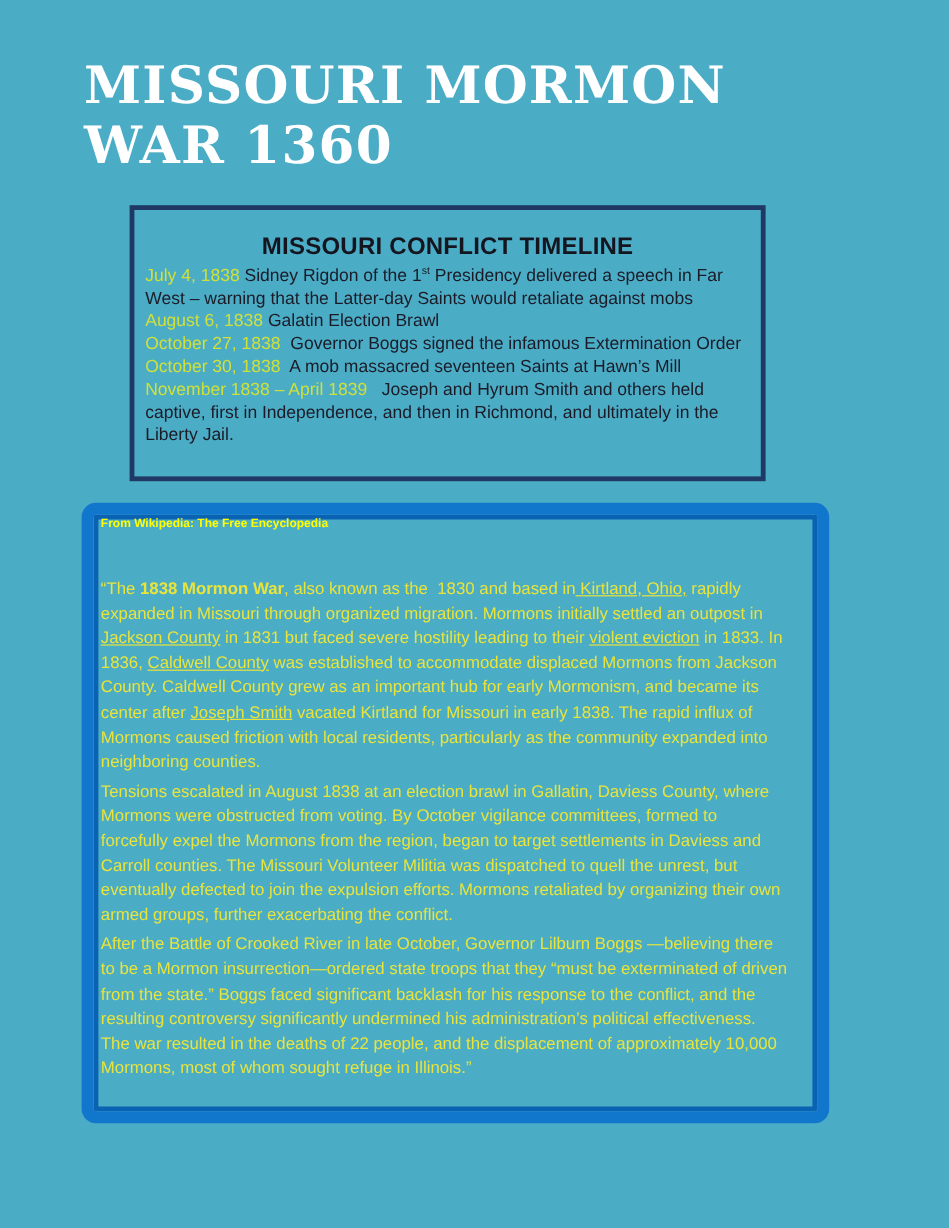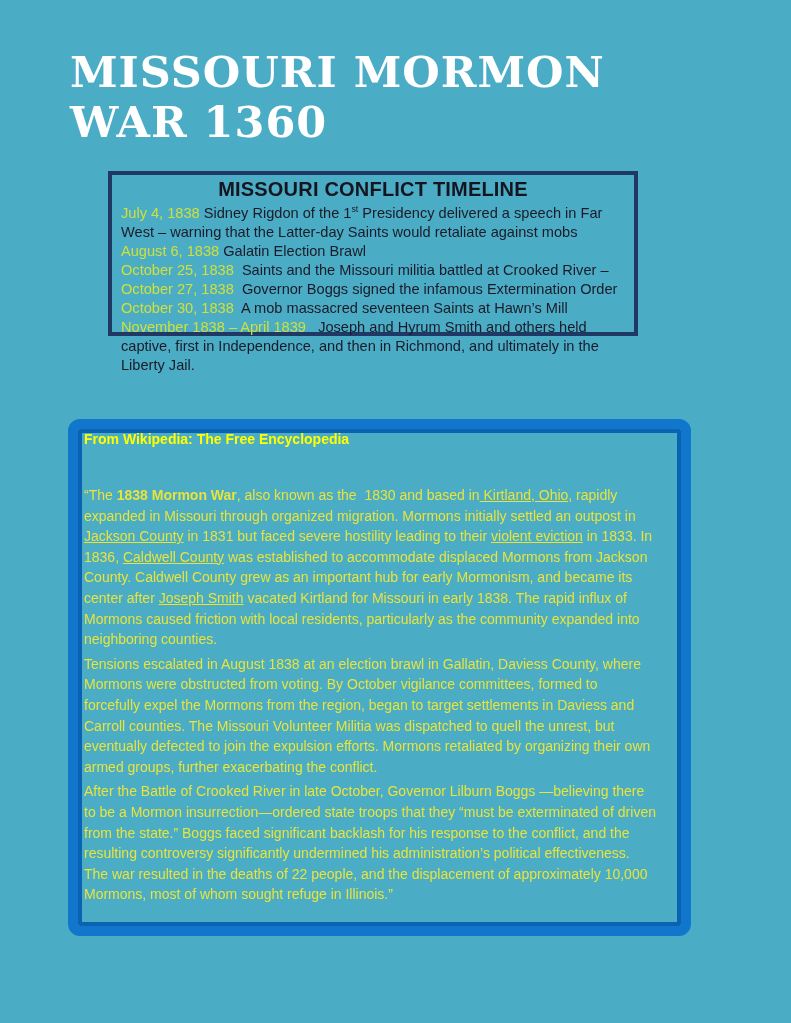--- a/index.html
+++ b/index.html
@@ -6,51 +6,50 @@
     --bg:#4BACC6; --title:#FFFFFF; --navy:#1F3864; --tl-text:#1B1B27; --date:#CFE03A;
     --blue:#1077CC; --blue-dark:#0A62B2; --wiki-header:#FFFF00; --wiki-text:#E8E43C;
   }
   *{box-sizing:border-box;}
   html,body{margin:0;padding:0;}
   body{width:791px;height:1023px;background:var(--bg);position:relative;
        font-family:"Liberation Sans",sans-serif;overflow:hidden;}
   .page-title{position:absolute;left:70px;top:47px;color:var(--title);
        font-family:"DejaVu Serif","Liberation Serif",serif;font-weight:700;
        font-size:43px;line-height:50px;letter-spacing:1px;}
-  .timeline{position:absolute;left:108px;top:171px;width:530px;height:165px;
-       border:4px solid var(--navy);padding:3px 9px;}
+  .timeline{position:absolute;left:108px;top:171px;width:530px;height:230px;
+       border:4px solid var(--navy);padding:20px 9px;}
   .timeline-title{text-align:center;font-size:20px;font-weight:600;color:#15151F;
        margin:0 0 3px 0;letter-spacing:0.2px;}
   .tl-entry{font-size:14.6px;line-height:19px;color:var(--tl-text);font-weight:500;
        white-space:pre-wrap;}
   .wiki{position:absolute;left:68px;top:419px;width:623px;height:517px;
        border:10px solid var(--blue);border-radius:12px;
        box-shadow:inset 0 0 0 4px var(--blue-dark);padding:2px 8px 8px 6px;}
-  .wiki-header{font-size:14px;font-weight:700;color:var(--wiki-header);
+  .wiki-header{font-size:10px;font-weight:700;color:var(--wiki-header);
        margin:0 0 38px 0;}
   .wiki p{font-size:14px;line-height:20.6px;color:var(--wiki-text);margin:0 16px 4px 0;
        white-space:pre-wrap;}
   .run-b{font-weight:700;}
   .run-l{text-decoration:underline;}
   .run-sup{vertical-align:super;font-size:0.6em;line-height:0;text-align:center;}
   .run-d{color:var(--date);}
 </style>
 </head>
 <body>
 
 <div class="page-title">
   <div>MISSOURI MORMON</div>
   <div>WAR 1360</div>
 </div>
 
 <div class="timeline">
   <div class="timeline-title">MISSOURI CONFLICT TIMELINE</div>
   <div class="tl-entry"><span class="run-d">July 4, 1838</span><span> Sidney Rigdon of the 1</span><span class="run-sup">st</span><span> Presidency delivered a speech in Far West – warning that the Latter-day Saints would retaliate against mobs</span></div>
   <div class="tl-entry"><span class="run-d">August 6, 1838</span><span> Galatin Election Brawl</span></div>
-  <div class="tl-entry"><span class="run-d">October 25, 1838</span><span>  Saints and the Missouri militia battled at Crooked River –</span></div>
   <div class="tl-entry"><span class="run-d">October 27, 1838</span><span>  Governor Boggs signed the infamous Extermination Order</span></div>
   <div class="tl-entry"><span class="run-d">October 30, 1838</span><span>  A mob massacred seventeen Saints at Hawn’s Mill</span></div>
   <div class="tl-entry"><span class="run-d">November 1838 – April 1839</span><span>   Joseph and Hyrum Smith and others held captive, first in Independence, and then in Richmond, and ultimately in the Liberty Jail.</span></div>
 </div>
 
 <div class="wiki">
   <div class="wiki-header">From Wikipedia: The Free Encyclopedia</div>
   <p><span>“The </span><span class="run-b">1838 Mormon War</span><span>, also known as the  1830 and based in</span><span class="run-l"> Kirtland, Ohio,</span><span> rapidly expanded in Missouri through organized migration. Mormons initially settled an outpost in </span><span class="run-l">Jackson County</span><span> in 1831 but faced severe hostility leading to their </span><span class="run-l">violent eviction</span><span> in 1833. In 1836, </span><span class="run-l">Caldwell County</span><span> was established to accommodate displaced Mormons from Jackson County. Caldwell County grew as an important hub for early Mormonism, and became its center after </span><span class="run-l">Joseph Smith</span><span> vacated Kirtland for Missouri in early 1838. The rapid influx of Mormons caused friction with local residents, particularly as the community expanded into neighboring counties.</span></p>
   <p><span>Tensions escalated in August 1838 at an election brawl in Gallatin, Daviess County, where Mormons were obstructed from voting. By October vigilance committees, formed to forcefully expel the Mormons from the region, began to target settlements in Daviess and Carroll counties. The Missouri Volunteer Militia was dispatched to quell the unrest, but eventually defected to join the expulsion efforts. Mormons retaliated by organizing their own armed groups, further exacerbating the conflict.</span></p>
   <p><span>After the Battle of Crooked River in late October, Governor Lilburn Boggs —believing there to be a Mormon insurrection—ordered state troops that they “must be exterminated of driven from the state.” Boggs faced significant backlash for his response to the conflict, and the resulting controversy significantly undermined his administration’s political effectiveness. The war resulted in the deaths of 22 people, and the displacement of approximately 10,000 Mormons, most of whom sought refuge in Illinois.”</span></p>

